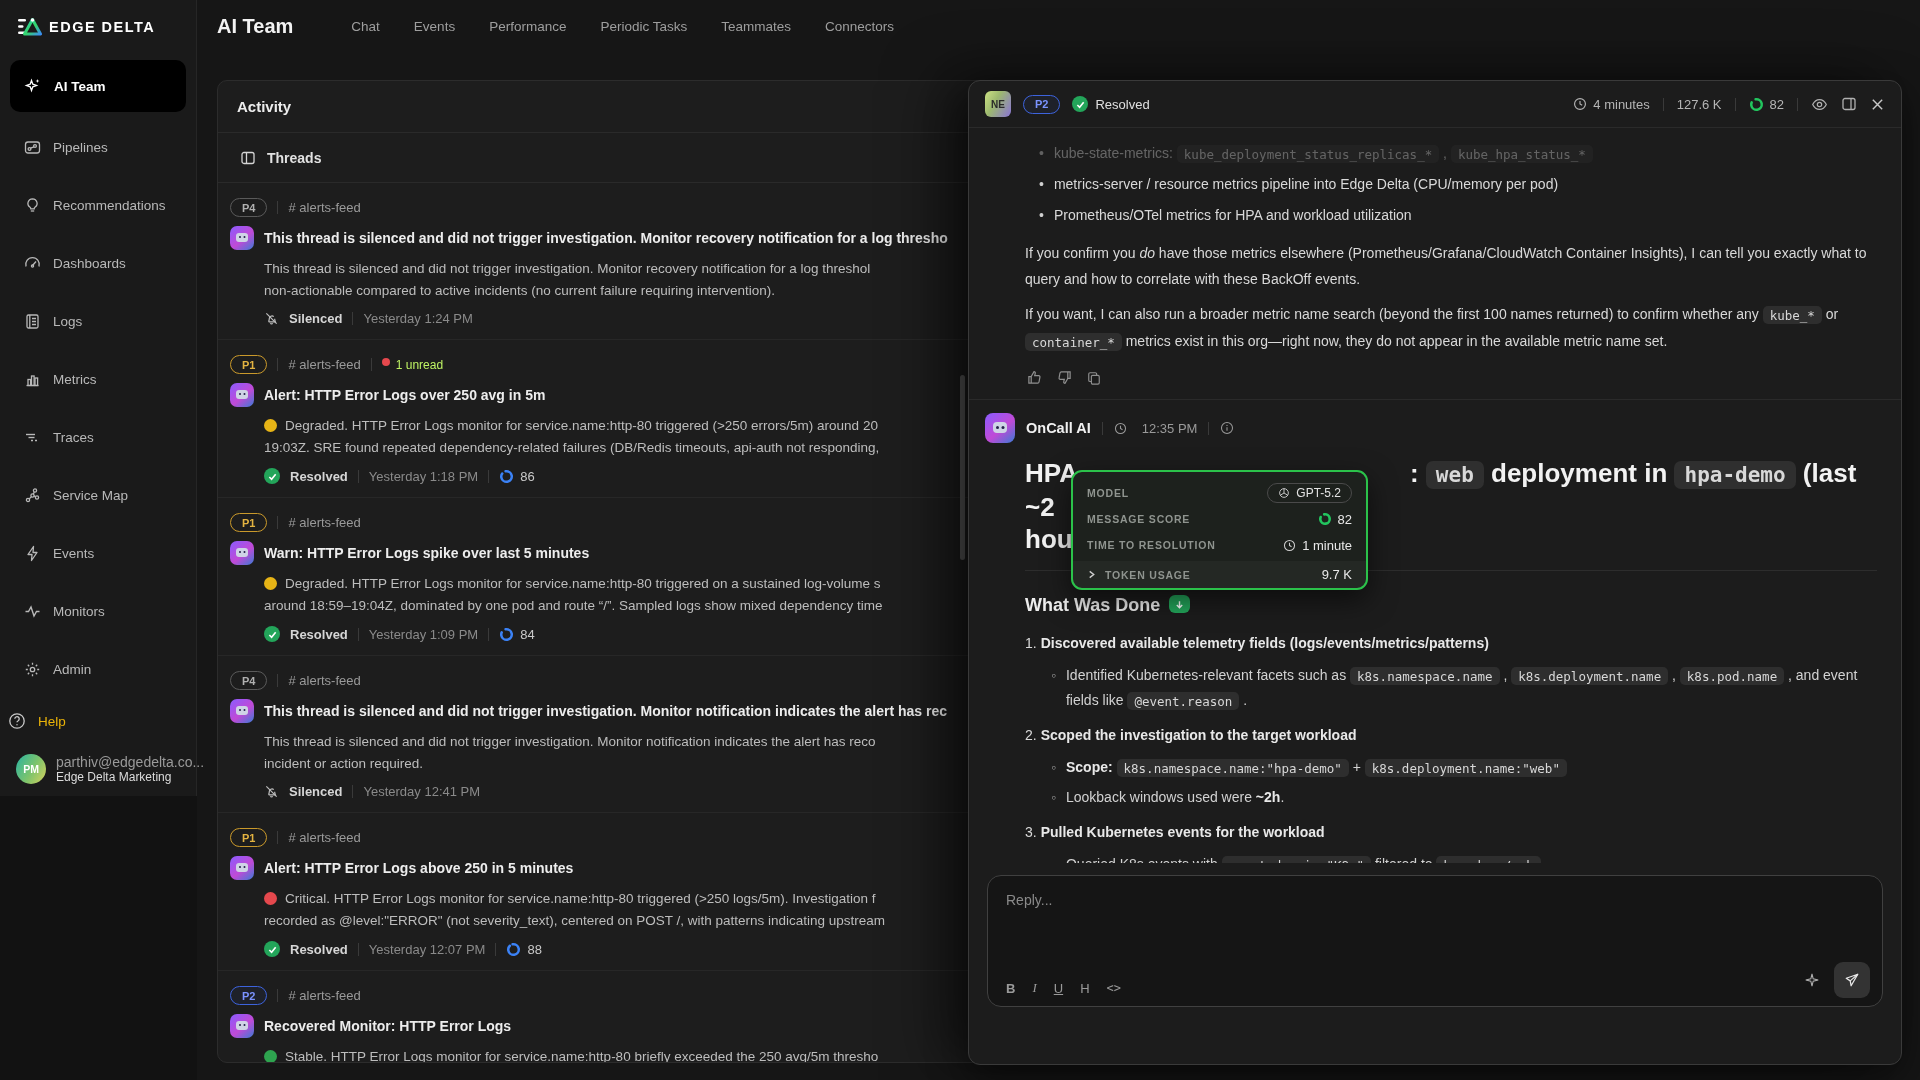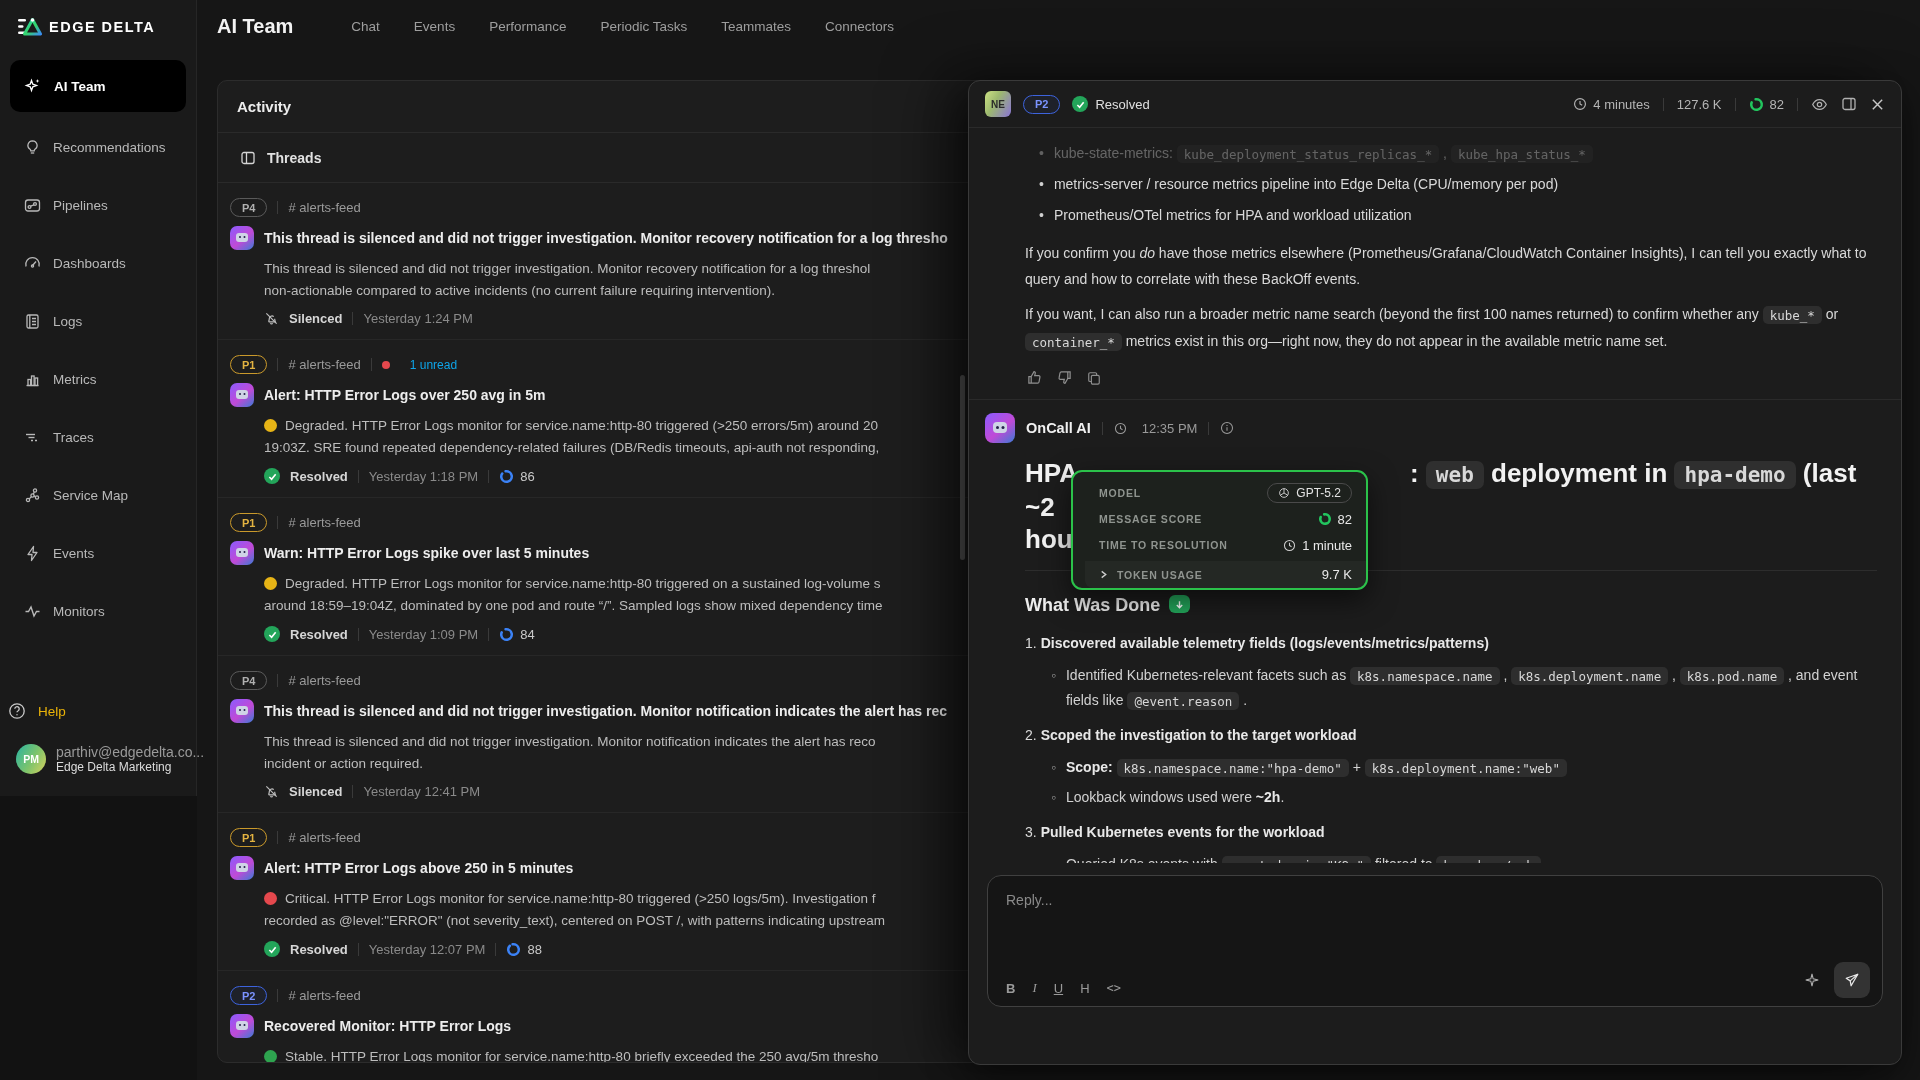--- a/index.html
+++ b/index.html
@@ -42,21 +42,21 @@
     border-bottom:1px solid #2a2a2a; font-size:15px; font-weight:600; color:#ececec; }
   .threads-header { height:50px; display:flex; align-items:center; gap:11px; padding-left:22px;
     border-bottom:1px solid #2a2a2a; font-size:14px; font-weight:600; color:#e2e2e2; }
   .thread { padding:15px 16px 13px 12px; border-bottom:1px solid #272727; }
   .t-badges { display:flex; align-items:center; gap:10px; }
   .pill { font-size:11px; font-weight:600; padding:2.5px 11px; border-radius:999px; border:1.5px solid #5a5a5a; color:#b0b0b0; }
   .pill.p1 { border-color:#c9992b; color:#e3b341; }
   .pill.p2 { border-color:#3d63dd; color:#7b93ff; background:rgba(61,99,221,.07); }
   .vsep { width:1px; height:13px; background:#3a3a3a; }
   .t-channel { font-size:13px; color:#9a9a9a; }
-  .unread { display:flex; align-items:center; gap:20px; font-size:12px; color:#0ea5e9; }
+  .unread { display:flex; gap:6px; font-size:12px; color:#bef264; }
   .unread-dot { width:8px; height:8px; border-radius:50%; background:#e5484d; }
   .t-title-row { display:flex; align-items:center; gap:10px; margin-top:9px; }
   .bot-avatar { width:24px; height:24px; border-radius:7px; padding:1.5px; flex:0 0 auto;
     background:linear-gradient(140deg,#8a5cff,#c04ad6 55%,#3a7bd5); }
   .bot-avatar .bot-in { width:100%; height:100%; border-radius:5.5px; background:#1c1733; position:relative; overflow:hidden; }
   .bot-in::before { content:""; position:absolute; left:4.5px; top:5px; width:12px; height:9px; border-radius:3px;
     background:#cfd4e6; }
   .bot-in::after { content:""; position:absolute; left:7px; top:8px; width:2.5px; height:2.5px; border-radius:50%;
     background:#24204a; box-shadow:4.5px 0 0 #24204a; }
   .t-title { font-size:14px; font-weight:600; color:#ededed; white-space:nowrap; overflow:hidden; }
@@ -111,21 +111,21 @@
     justify-content:center; color:#fff; font-size:10px; }
   .steps { margin-top:12px; }
   .step-t { font-size:14px; color:#e8e8e8; line-height:30px; margin-top:7px; }
   .step-t .step-n { font-weight:400; color:#dadada; margin-right:4px; }
   .step-t b, .step-t .stb { font-weight:700; }
   .sub { display:flex; gap:10px; font-size:14px; color:#d2d2d2; line-height:25px; margin:5px 0 5px 26px; max-width:810px;}
   .sub .sm { color:#9a9a9a; }
 
   
   .tooltip { position:absolute; left:102px; top:342px; width:297px; background:#1d211d;
-    border:2.5px solid #2bc24a; border-radius:11px; z-index:10; padding:8px 0 0 12px;
+    border:2.5px solid #2bc24a; border-radius:11px; z-index:10; padding:8px 0 0 0;
     box-shadow:0 10px 28px rgba(0,0,0,.55); }
   .tt-row { display:flex; align-items:center; justify-content:space-between; padding:0 14px; height:26px; }
   .tt-label { font-size:10.5px; font-weight:700; letter-spacing:.8px; color:#8f948f; }
   .tt-val { display:flex; align-items:center; gap:6px; font-size:13px; color:#e8e8e8; }
   .tt-pill { display:flex; align-items:center; gap:6px; border:1px solid #4a4a4a; border-radius:999px;
     padding:2px 10px; font-size:12px; color:#e3e3e3; }
   .tt-row.tokens { background:rgba(255,255,255,.035); height:27px; margin-top:3px;
     border-radius:0 0 8px 8px; }
   .tt-row.tokens .tt-label { display:flex; align-items:center; gap:9px; }
 
@@ -170,33 +170,33 @@
   <div class="nav">
     <div class="nav-item active">
       <svg width="18" height="18" viewBox="0 0 18 18" fill="none" stroke="#fff" stroke-width="1.3">
         <path d="M7.5 3.5 L8.8 7.2 L12.5 8.5 L8.8 9.8 L7.5 13.5 L6.2 9.8 L2.5 8.5 L6.2 7.2 Z"></path>
         <path d="M13.5 2 L14 3.5 L15.5 4 L14 4.5 L13.5 6 L13 4.5 L11.5 4 L13 3.5 Z" fill="#fff" stroke="none"></path>
       </svg>
       <span>AI Team</span>
     </div>
     <div class="nav-item">
       <svg width="17" height="17" viewBox="0 0 17 17" fill="none" stroke="#b9b9b9" stroke-width="1.3">
-        <path d="M8.5 1.8 a4.6 4.6 0 0 1 2.4 8.5 c-.5.4-.7.9-.7 1.5 h-3.4 c0-.6-.2-1.1-.7-1.5 a4.6 4.6 0 0 1 2.4-8.5Z"></path>
-          <path d="M6.8 14 h3.4"></path>
-      </svg>
-      <span>Recommendations</span>
-    </div>
-    <div class="nav-item">
-      <svg width="17" height="17" viewBox="0 0 17 17" fill="none" stroke="#b9b9b9" stroke-width="1.3">
         <rect x="1.5" y="3" width="14" height="11" rx="2.5"></rect>
           <circle cx="5.5" cy="10" r="1.4"></circle>
           <circle cx="11" cy="7" r="1.4"></circle>
           <path d="M6.6 9.2 L10 7.8"></path>
       </svg>
       <span>Pipelines</span>
+    </div>
+    <div class="nav-item">
+      <svg width="17" height="17" viewBox="0 0 17 17" fill="none" stroke="#b9b9b9" stroke-width="1.3">
+        <path d="M8.5 1.8 a4.6 4.6 0 0 1 2.4 8.5 c-.5.4-.7.9-.7 1.5 h-3.4 c0-.6-.2-1.1-.7-1.5 a4.6 4.6 0 0 1 2.4-8.5Z"></path>
+          <path d="M6.8 14 h3.4"></path>
+      </svg>
+      <span>Recommendations</span>
     </div>
     <div class="nav-item">
       <svg width="17" height="17" viewBox="0 0 17 17" fill="none" stroke="#b9b9b9" stroke-width="1.3">
         <path d="M2 11.5 a6.8 6.8 0 1 1 13 0"></path>
           <path d="M8.5 10.5 L12 6.5"></path>
           <circle cx="8.5" cy="11" r="1.1"></circle>
       </svg>
       <span>Dashboards</span>
     </div>
     <div class="nav-item">
@@ -238,20 +238,27 @@
       <svg width="17" height="17" viewBox="0 0 17 17" fill="none" stroke="#b9b9b9" stroke-width="1.3">
         <path d="M9.5 1.5 L4 9.5 h4 L7.5 15.5 L13 7.5 h-4 Z" stroke-linejoin="round"></path>
       </svg>
       <span>Events</span>
     </div>
     <div class="nav-item">
       <svg width="17" height="17" viewBox="0 0 17 17" fill="none" stroke="#b9b9b9" stroke-width="1.4">
         <path d="M1.5 8.5 h3 L7 4 L10 13 L12.5 8.5 h3"></path>
       </svg>
       <span>Monitors</span>
+    </div>
+    <div class="nav-item">
+      <svg width="17" height="17" viewBox="0 0 17 17" fill="none" stroke="#b9b9b9" stroke-width="1.3">
+        <circle cx="8.5" cy="8.5" r="2.2"></circle>
+        <path d="M8.5 1.8v2 M8.5 13.2v2 M1.8 8.5h2 M13.2 8.5h2 M3.8 3.8l1.4 1.4 M11.8 11.8l1.4 1.4 M13.2 3.8l-1.4 1.4 M5.2 11.8l-1.4 1.4"></path>
+      </svg>
+      <span>Admin</span>
     </div>
   </div>
 
   <div class="sidebar-bottom">
     <div class="help-row">
       <svg width="18" height="18" viewBox="0 0 18 18" fill="none" stroke="#c9c9c9" stroke-width="1.3">
         <circle cx="9" cy="9" r="7.2"></circle>
           <path d="M6.8 6.8 a2.2 2.2 0 1 1 3.4 1.9 c-.7.4-1.2.8-1.2 1.6"></path>
           <circle cx="9" cy="12.7" r=".7" fill="#c9c9c9" stroke="none"></circle>
       </svg>

